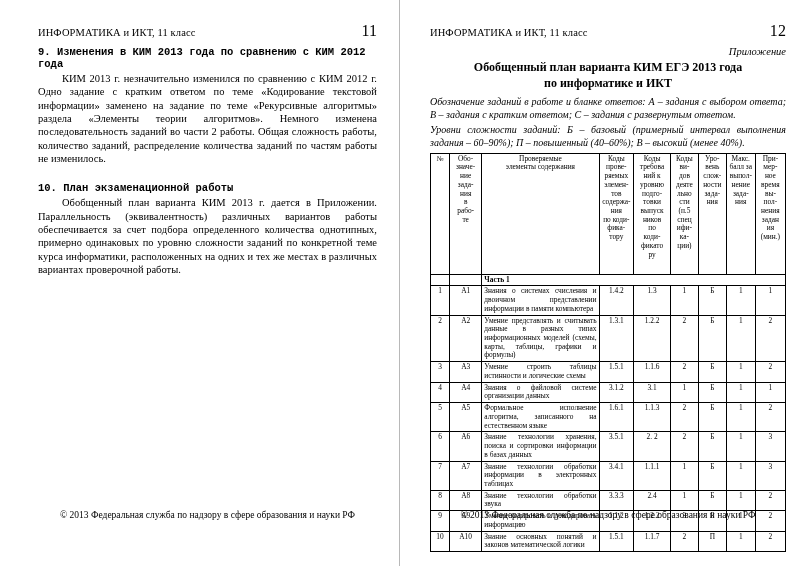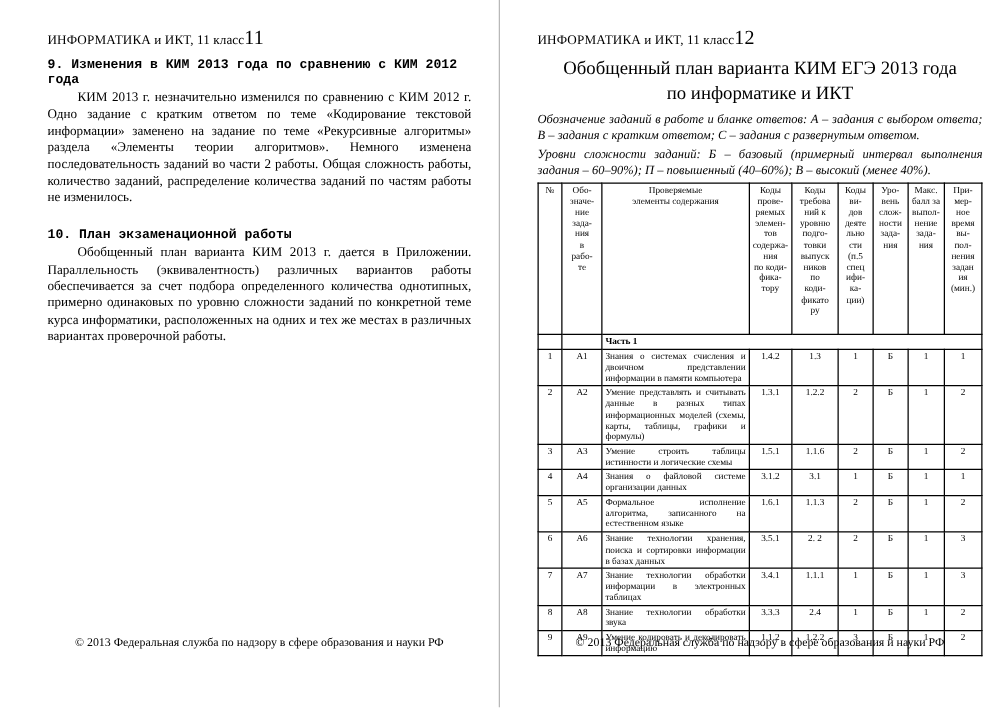--- a/index.html
+++ b/index.html
@@ -34,20 +34,21 @@
   }
   .page-right {
     width: 401px;
     padding: 22px 14px 0 30px;
     border-left: 1px solid #b8b8b8;
   }
 
   
   .runhead {
     display: flex;
+    justify-content: space-between;
     align-items: baseline;
     font-size: 10.5px;
     letter-spacing: .1px;
     margin-bottom: 6px;
   }
   .runhead .pageno { font-size: 16px; }
 
   
   .sec-title {
     font-weight: bold;
@@ -67,22 +68,22 @@
 
   
   .appendix {
     text-align: right;
     font-style: italic;
     font-size: 10.5px;
     margin: 2px 0 3px 0;
   }
   .doc-title {
     text-align: center;
-    font-weight: normal;
-    font-size: 15px;
+    font-weight: bold;
+    font-size: 12px;
     line-height: 1.3;
     margin: 0 0 5px 0;
   }
   p.note {
     font-style: italic;
     font-size: 10px;
     line-height: 1.26;
     text-align: justify;
     margin: 0 0 3px 0;
   }
@@ -177,20 +178,21 @@
     <div class="footer">© 2013 Федеральная служба по надзору в сфере образования и науки РФ</div>
   </div>
 
   <div class="page page-right">
 
     <div class="runhead">
       <span>ИНФОРМАТИКА и ИКТ, 11 класс</span>
       <span class="pageno">12</span>
     </div>
 
+    <div class="appendix">Приложение</div>
 
     <div class="doc-title">
       <div>Обобщенный план варианта КИМ ЕГЭ 2013 года</div>
       <div>по информатике и ИКТ</div>
     </div>
 
     <p class="note">Обозначение заданий в работе и бланке ответов: А – задания с выбором ответа; В – задания с кратким ответом; С – задания с развернутым ответом.</p>
     <p class="note">Уровни сложности заданий: Б – базовый (примерный интервал выполнения задания – 60–90%); П – повышенный (40–60%); В – высокий (менее 40%).</p>
 
     <table class="plan">
@@ -316,19 +318,30 @@
             <td class="c-num">9</td>
             <td class="c-desig">А9</td>
             <td class="c-content">Умение кодировать и декодировать информацию</td>
             <td class="c-code">1.1.2</td>
             <td class="c-code">1.2.2</td>
             <td class="c-code">3</td>
             <td class="c-level">Б</td>
             <td class="c-score">1</td>
             <td class="c-time">2</td>
           </tr>
+          <tr>
+            <td class="c-num">10</td>
+            <td class="c-desig">А10</td>
+            <td class="c-content">Знание основных понятий и законов математической логики</td>
+            <td class="c-code">1.5.1</td>
+            <td class="c-code">1.1.7</td>
+            <td class="c-code">2</td>
+            <td class="c-level">П</td>
+            <td class="c-score">1</td>
+            <td class="c-time">2</td>
+          </tr>
         </tbody>
     </table>
 
     <div class="footer">© 2013 Федеральная служба по надзору в сфере образования и науки РФ</div>
   </div>
 
 </div>
 
 </body></html>

